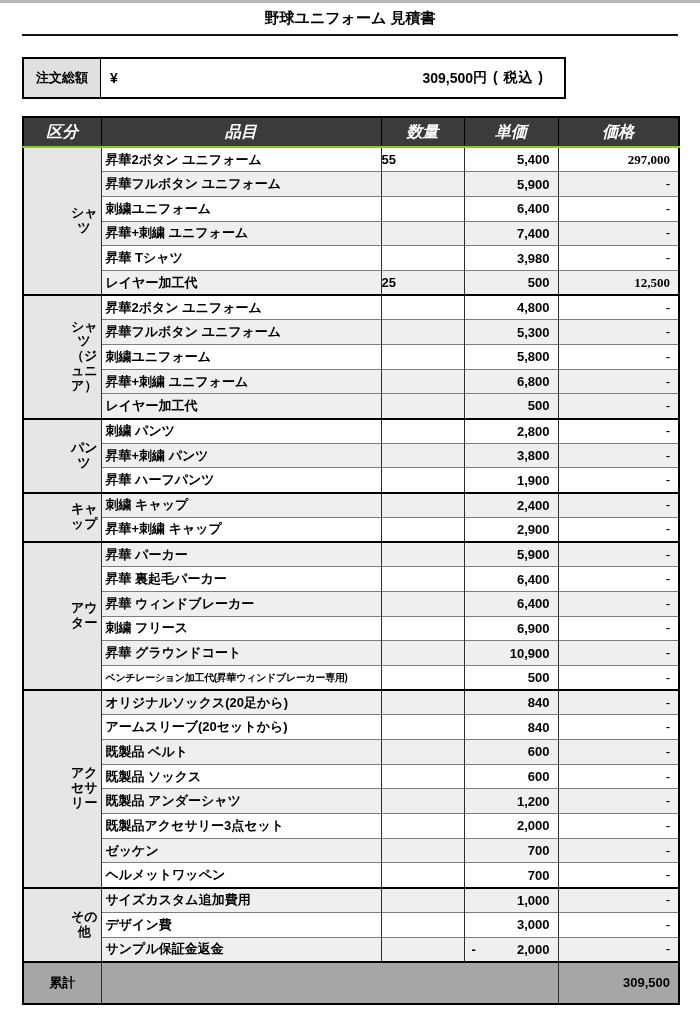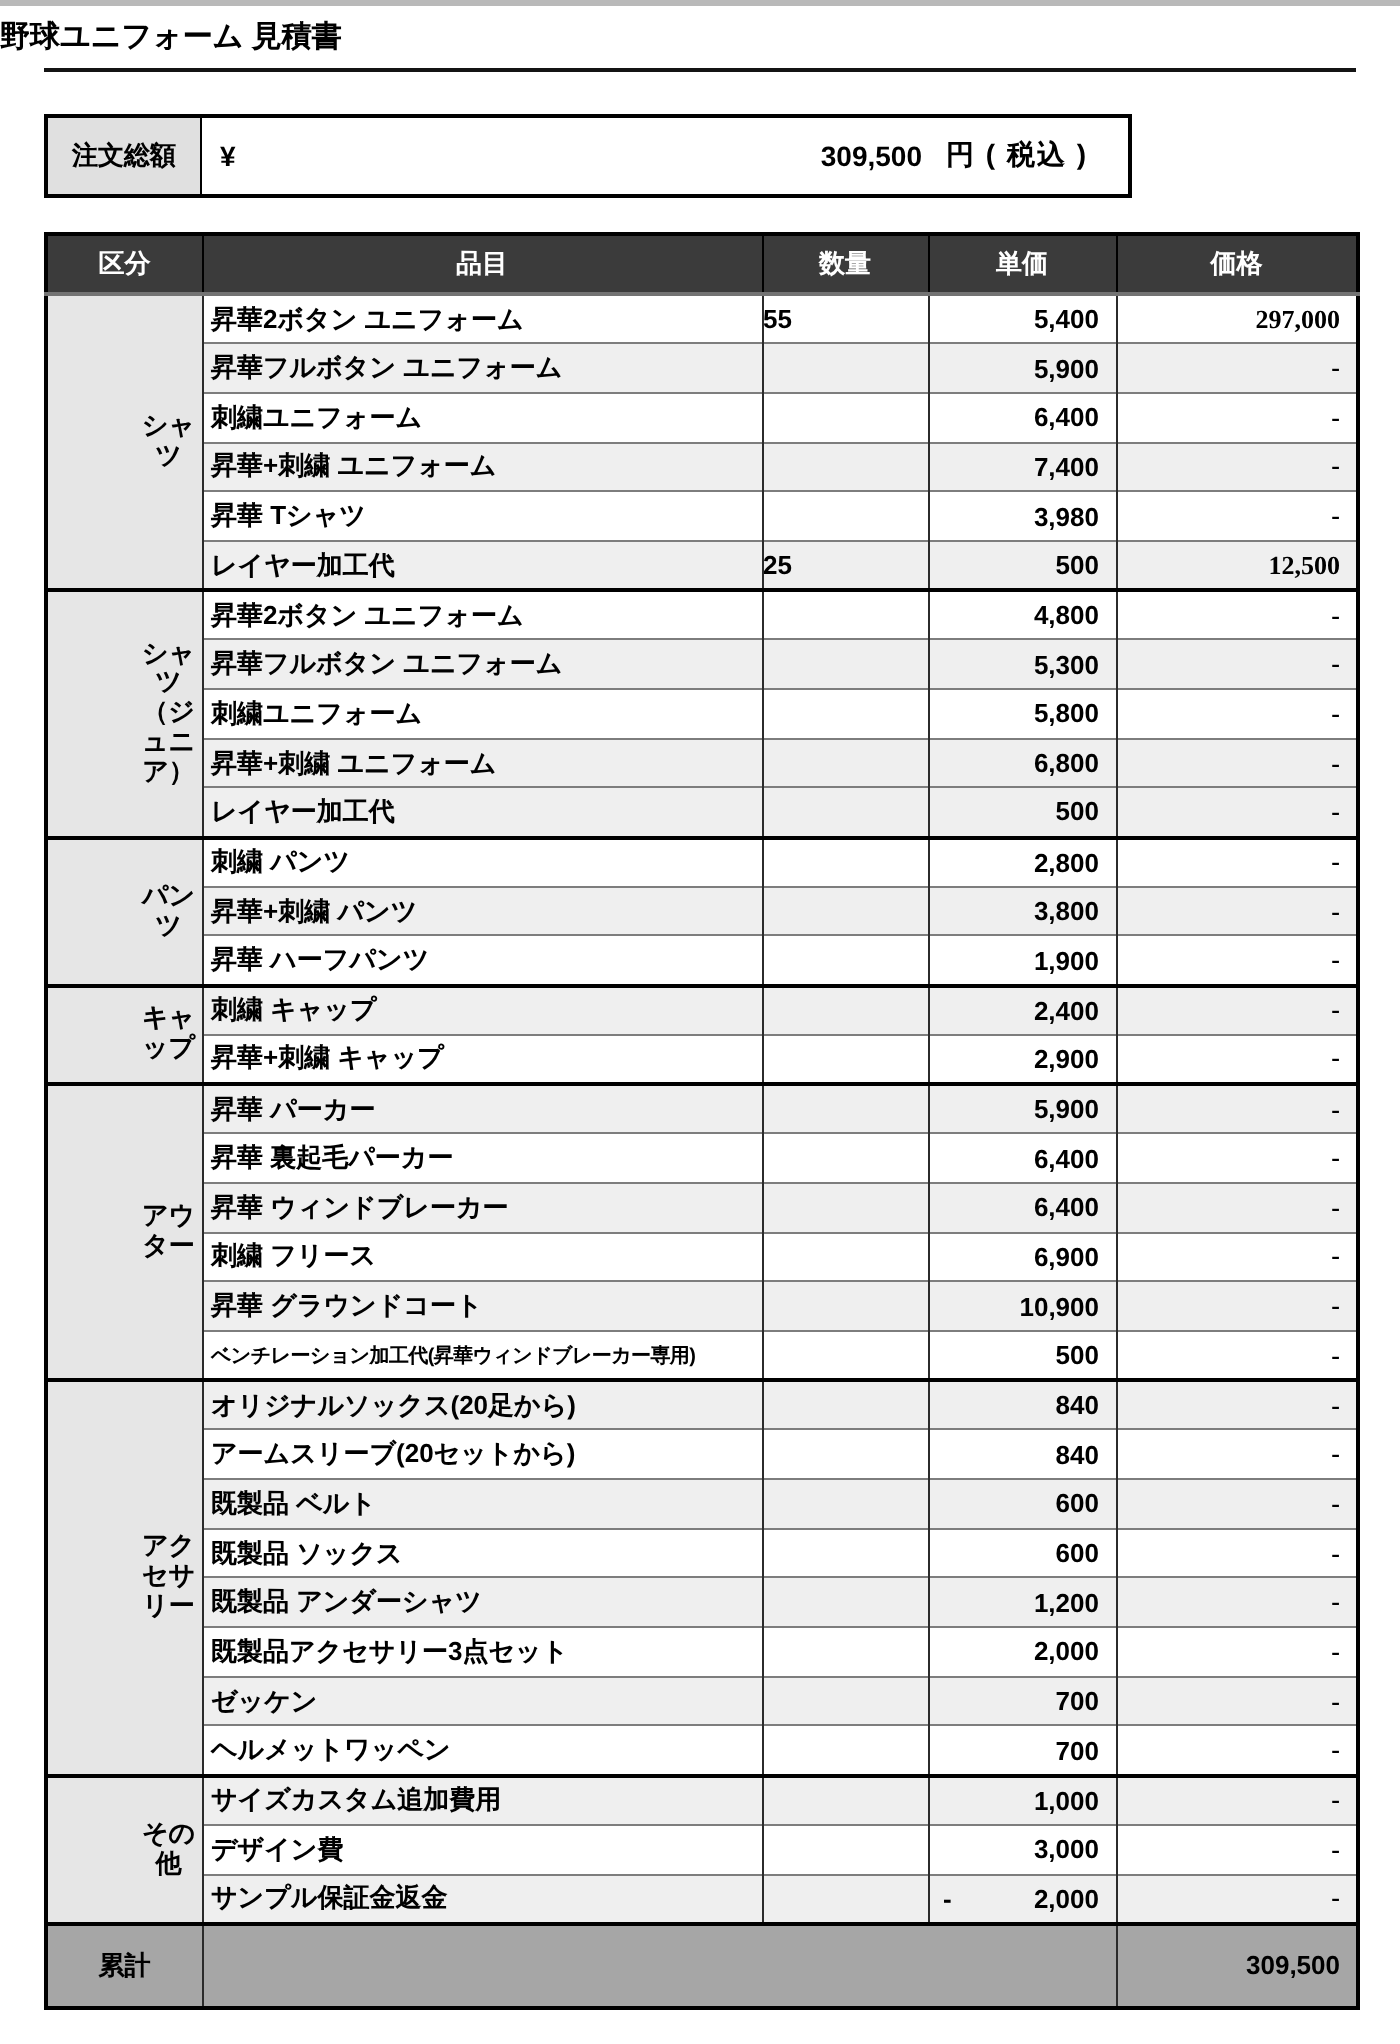--- a/index.html
+++ b/index.html
@@ -5,40 +5,40 @@
   * { box-sizing: border-box; }
   html, body { margin: 0; padding: 0; }
   body {
     width: 700px; height: 1022px; background: #ffffff;
     font-family: "Liberation Sans", "DejaVu Sans", sans-serif;
     font-weight: bold; color: #000;
   }
   .page { position: relative; width: 700px; height: 1022px; overflow: hidden; }
   .top-strip { height: 3px; background: #b9b9b9; }
 
-  .title { margin: 6px 0 0 0; text-align: left; font-size: 15px; font-weight: bold; }
+  .title { margin: 6px 0 0 0; text-align: center; font-size: 15px; font-weight: bold; }
   .title-rule { margin: 6px 22px 0 22px; border-top: 2px solid #141414; }
 
   .total-box { margin: 21px 0 0 22px; width: 544px; height: 42px; border: 2px solid #000; display: flex; }
   .total-label {
     width: 77px; background: #e0e0e0; border-right: 1px solid #000;
     display: flex; align-items: center; justify-content: center; font-size: 13px;
   }
   .total-value { flex: 1; display: flex; align-items: center; font-size: 14px; padding: 0 20px 0 9px; background: #fff; }
   .total-value .amount { margin-left: auto; }
-  .total-value .unit { margin-left: 12px; letter-spacing: 1px; }
+  .total-value .unit { margin-left: 0; letter-spacing: 1px; }
 
   table.estimate {
     border-collapse: collapse; table-layout: fixed;
     margin: 17px 0 0 22px; width: 656px;
     border: 2px solid #000;
   }
   .estimate th {
-    background: #3b3b3b; color: #ffffff; font-size: 13px; font-weight: bold;
-    height: 30px; border-left: 1px solid #000; border-bottom: 2px solid #737373; padding: 0;
+    background: #3b3b3b; color: #ffffff; font-size: 16px; font-weight: bold;
+    height: 30px; border-left: 1px solid #000; border-bottom: 2px solid #84cc16; padding: 0; font-style: italic;
   }
   .estimate td {
     height: 24.7px; padding: 0; font-size: 13px;
     border-left: 1px solid #2b2b2b; border-top: 1px solid #7d7d7d;
     background: #ffffff; overflow: hidden; white-space: nowrap;
   }
   .estimate tr.sec-top > td { border-top: 2px solid #000; }
   .estimate td.cat {
     background: #e6e6e6; text-align: center; white-space: pre-line; line-height: 1.15; padding-left: 44px;
   }

